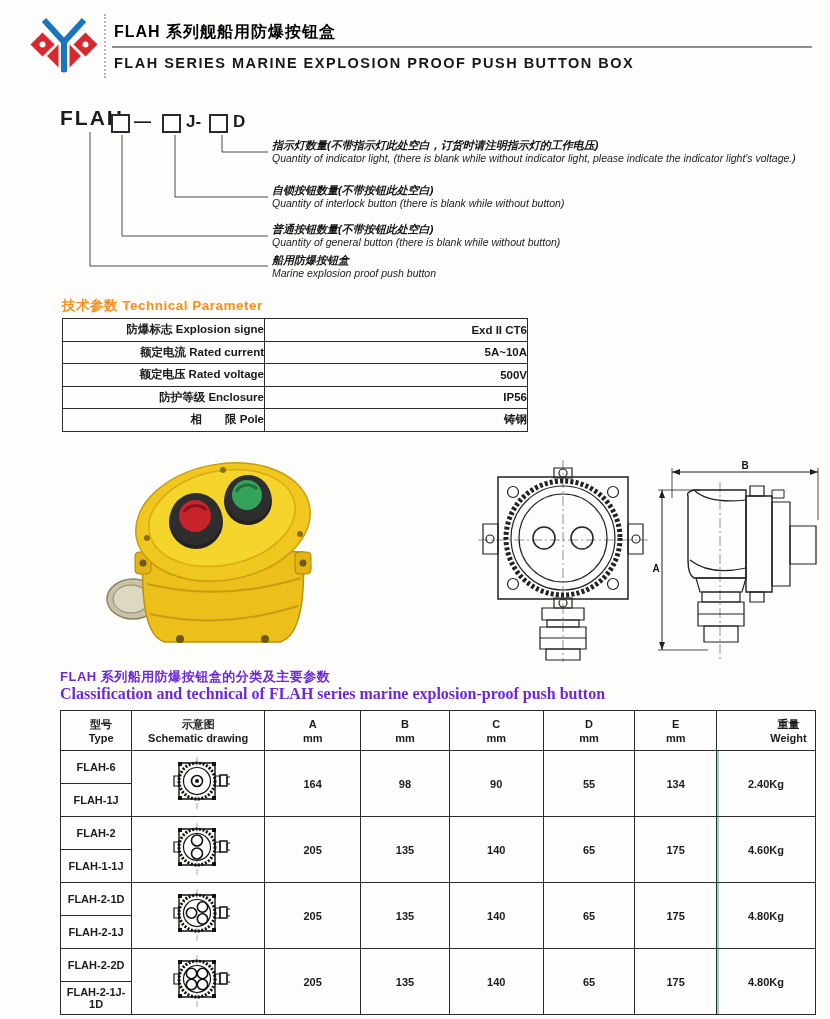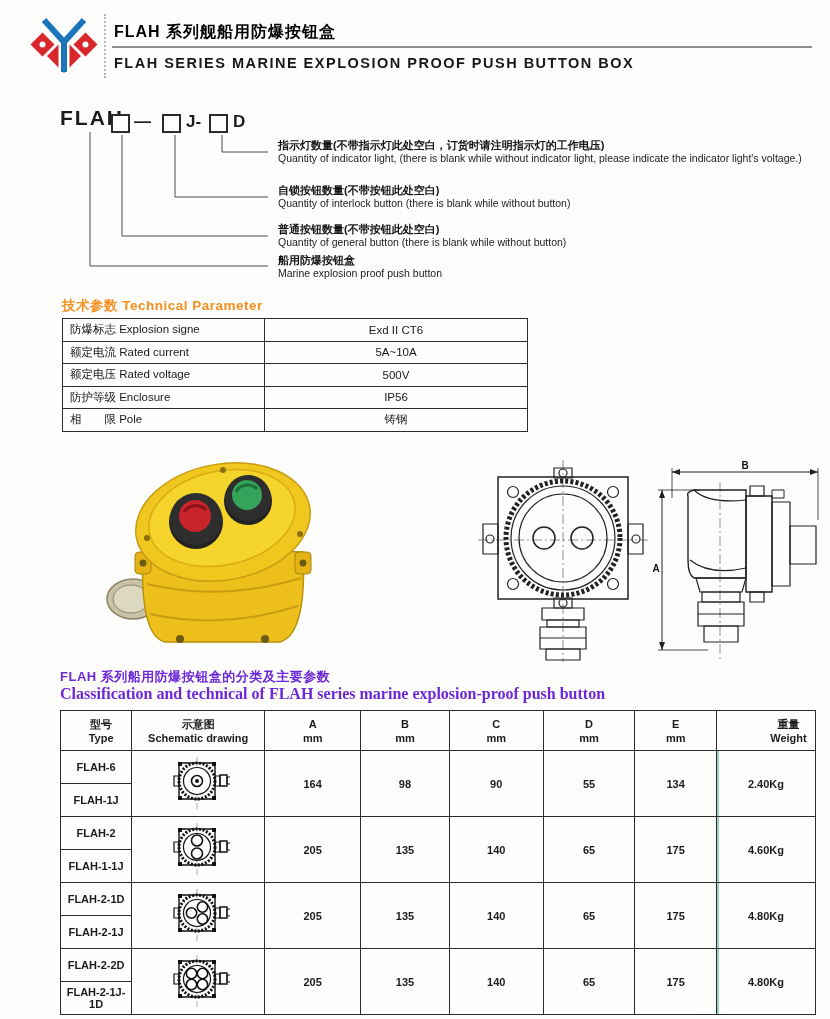--- a/index.html
+++ b/index.html
@@ -13,28 +13,28 @@
   .hdr-rule { position:absolute; left:112px; top:46px; width:700px; border-top:2px solid #8f8f8f; }
   .title-en { position:absolute; left:114px; top:55px; font-size:14.5px; font-weight:bold; letter-spacing:1.5px; color:#181818; }
 
   
   .md-prefix { position:absolute; left:60px; top:106px; font-size:21px; font-weight:bold; letter-spacing:2px; }
   .md-box { position:absolute; top:114px; width:19px; height:19px; border:2px solid #2a2a2a; background:#fff; }
   .md-sep { position:absolute; left:134px; top:112px; font-size:17px; font-weight:bold; }
   .md-j { position:absolute; left:186px; top:112px; font-size:17px; font-weight:bold; }
   .md-d { position:absolute; left:233px; top:112px; font-size:17px; font-weight:bold; }
   .md-lines { position:absolute; left:0; top:100px; width:830px; height:195px; }
-  .md-expl { position:absolute; left:278px; width:548px; }
+  .md-expl { position:absolute; left:272px; width:548px;font-style:italic; }
   .md-expl .zh { font-size:11px; font-weight:bold; color:#141414; line-height:14px; }
   .md-expl .en { font-size:10.5px; color:#222; line-height:13px; }
 
   
   .tp-heading { position:absolute; left:62px; top:297px; font-size:13.5px; font-weight:bold; color:#f68f1e; letter-spacing:0.5px; }
   .tp-table { position:absolute; left:62px; top:318px; width:466px; border-collapse:collapse; }
-  .tp-table td { border:1.5px solid #2a2a2a; height:22.5px; font-size:11.5px; font-weight:normal; color:#181818; }
+  .tp-table td { border:1.5px solid #2a2a2a; height:22.5px; font-size:11.5px; font-weight:bold; color:#181818;text-align:right; }
   .tp-label { width:202px; padding-left:7px; }
   .tp-value { text-align:center; }
 
   
   .photo-wrap { position:absolute; left:95px; top:456px; width:245px; height:200px; }
   .front-wrap { position:absolute; left:478px; top:460px; width:170px; height:202px; }
   .side-wrap  { position:absolute; left:650px; top:460px; width:178px; height:202px; }
 
   
   .cl-heading { position:absolute; left:60px; top:668px; color:#6d28d9; font-weight:bold; }

